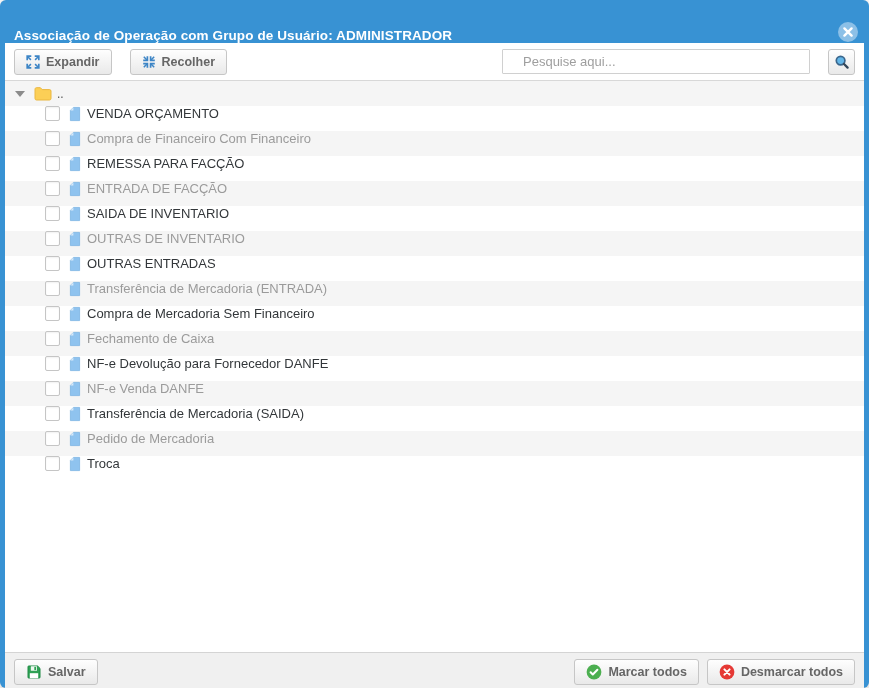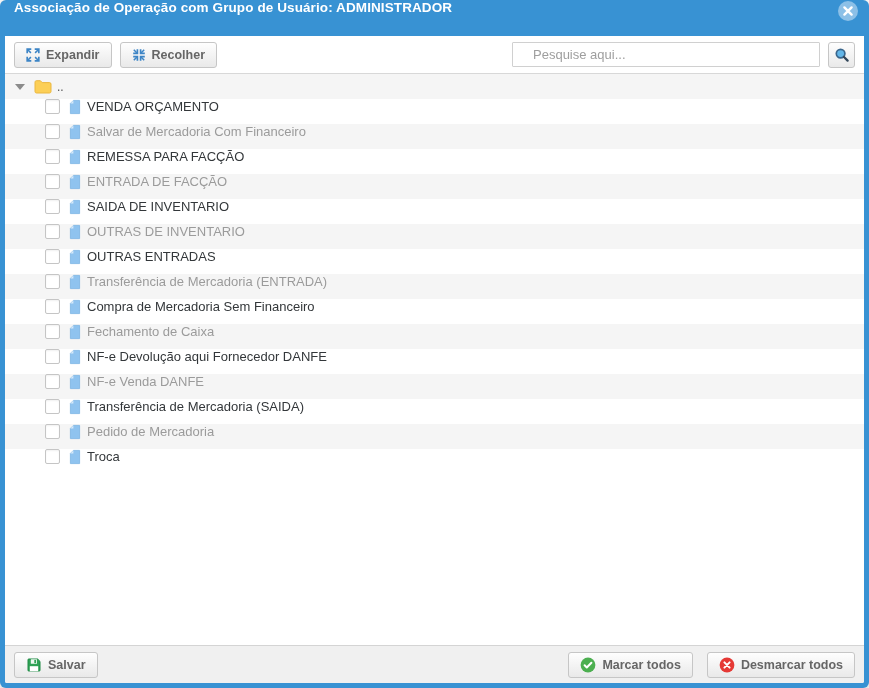--- a/index.html
+++ b/index.html
@@ -9,22 +9,22 @@
     width:869px; height:688px;
     background:#3892d3;
     border-radius:6px;
     overflow:hidden;
     position:relative;
     box-shadow:0 2px 8px rgba(0,0,0,.25);
   }
 
   
   .titlebar {
-    height:36px;
-    display:flex; align-items:flex-start;
+    height:43px;
+    display:flex; align-items:flex-end;
     padding:0 10px 0 14px;
   }
   .title {
     flex:1;
     color:#fff;
     font-weight:bold;
     font-size:13.5px;
     letter-spacing:.1px;
     white-space:nowrap; overflow:hidden;
   }
@@ -43,21 +43,21 @@
     display:flex; flex-direction:column;
     border-radius:0 0 2px 2px;
     overflow:hidden;
   }
 
   
   .toolbar {
     flex:none;
     height:38px;
     display:flex; align-items:center;
-    gap:8px;
+    gap:18px;
     padding:0 9px;
     background:#fff;
     border-bottom:1px solid #d8d8d8;
   }
   .btn {
     display:inline-flex; align-items:center; gap:6px;
     height:26px; padding:0 11px;
     background:linear-gradient(#fefefe,#e9e9e9);
     border:1px solid #c6c6c6;
     border-radius:3px;
@@ -127,21 +127,21 @@
   
   .footer {
     flex:none;
     height:38px;
     display:flex; align-items:center;
     gap:8px;
     padding:0 9px;
     background:#f0f0f0;
     border-top:1px solid #d4d4d4;
   }
-  .footer-right { margin-left:auto; display:flex; gap:14px;border-radius:8px; }
+  .footer-right { margin-left:auto; display:flex; gap:8px;border-radius:8px; }
 </style>
 </head>
 <body>
 
 <div class="window">
 
   <div class="titlebar">
     <div class="title">Associação de Operação com Grupo de Usuário: ADMINISTRADOR</div>
     <button class="close-btn">
       <span style="display:flex">
@@ -216,21 +216,21 @@
     <span class="row-label">VENDA ORÇAMENTO</span>
   </div>
           <div class="tree-row">
     <span class="checkbox"></span>
     <span class="doc">
       <svg width="16" height="16" viewBox="0 0 16 16">
         <path d="M12.6 1.4v13.2H3.4V4.4l3-3z" fill="#8fc3ef" stroke="#7ab2e2" stroke-width="0.8"></path>
         <path d="M6.4 1.4l-3 3h3z" fill="#d8eaf9"></path>
       </svg>
     </span>
-    <span class="row-label">Salvar de Mercadoria Com Financeiro</span>
+    <span class="row-label">Compra de Financeiro Com Financeiro</span>
   </div>
           <div class="tree-row">
     <span class="checkbox"></span>
     <span class="doc">
       <svg width="16" height="16" viewBox="0 0 16 16">
         <path d="M12.6 1.4v13.2H3.4V4.4l3-3z" fill="#8fc3ef" stroke="#7ab2e2" stroke-width="0.8"></path>
         <path d="M6.4 1.4l-3 3h3z" fill="#d8eaf9"></path>
       </svg>
     </span>
     <span class="row-label">REMESSA PARA FACÇÃO</span>
@@ -306,21 +306,21 @@
     <span class="row-label">Fechamento de Caixa</span>
   </div>
           <div class="tree-row">
     <span class="checkbox"></span>
     <span class="doc">
       <svg width="16" height="16" viewBox="0 0 16 16">
         <path d="M12.6 1.4v13.2H3.4V4.4l3-3z" fill="#8fc3ef" stroke="#7ab2e2" stroke-width="0.8"></path>
         <path d="M6.4 1.4l-3 3h3z" fill="#d8eaf9"></path>
       </svg>
     </span>
-    <span class="row-label">NF-e Devolução aqui Fornecedor DANFE</span>
+    <span class="row-label">NF-e Devolução para Fornecedor DANFE</span>
   </div>
           <div class="tree-row">
     <span class="checkbox"></span>
     <span class="doc">
       <svg width="16" height="16" viewBox="0 0 16 16">
         <path d="M12.6 1.4v13.2H3.4V4.4l3-3z" fill="#8fc3ef" stroke="#7ab2e2" stroke-width="0.8"></path>
         <path d="M6.4 1.4l-3 3h3z" fill="#d8eaf9"></path>
       </svg>
     </span>
     <span class="row-label">NF-e Venda DANFE</span>

